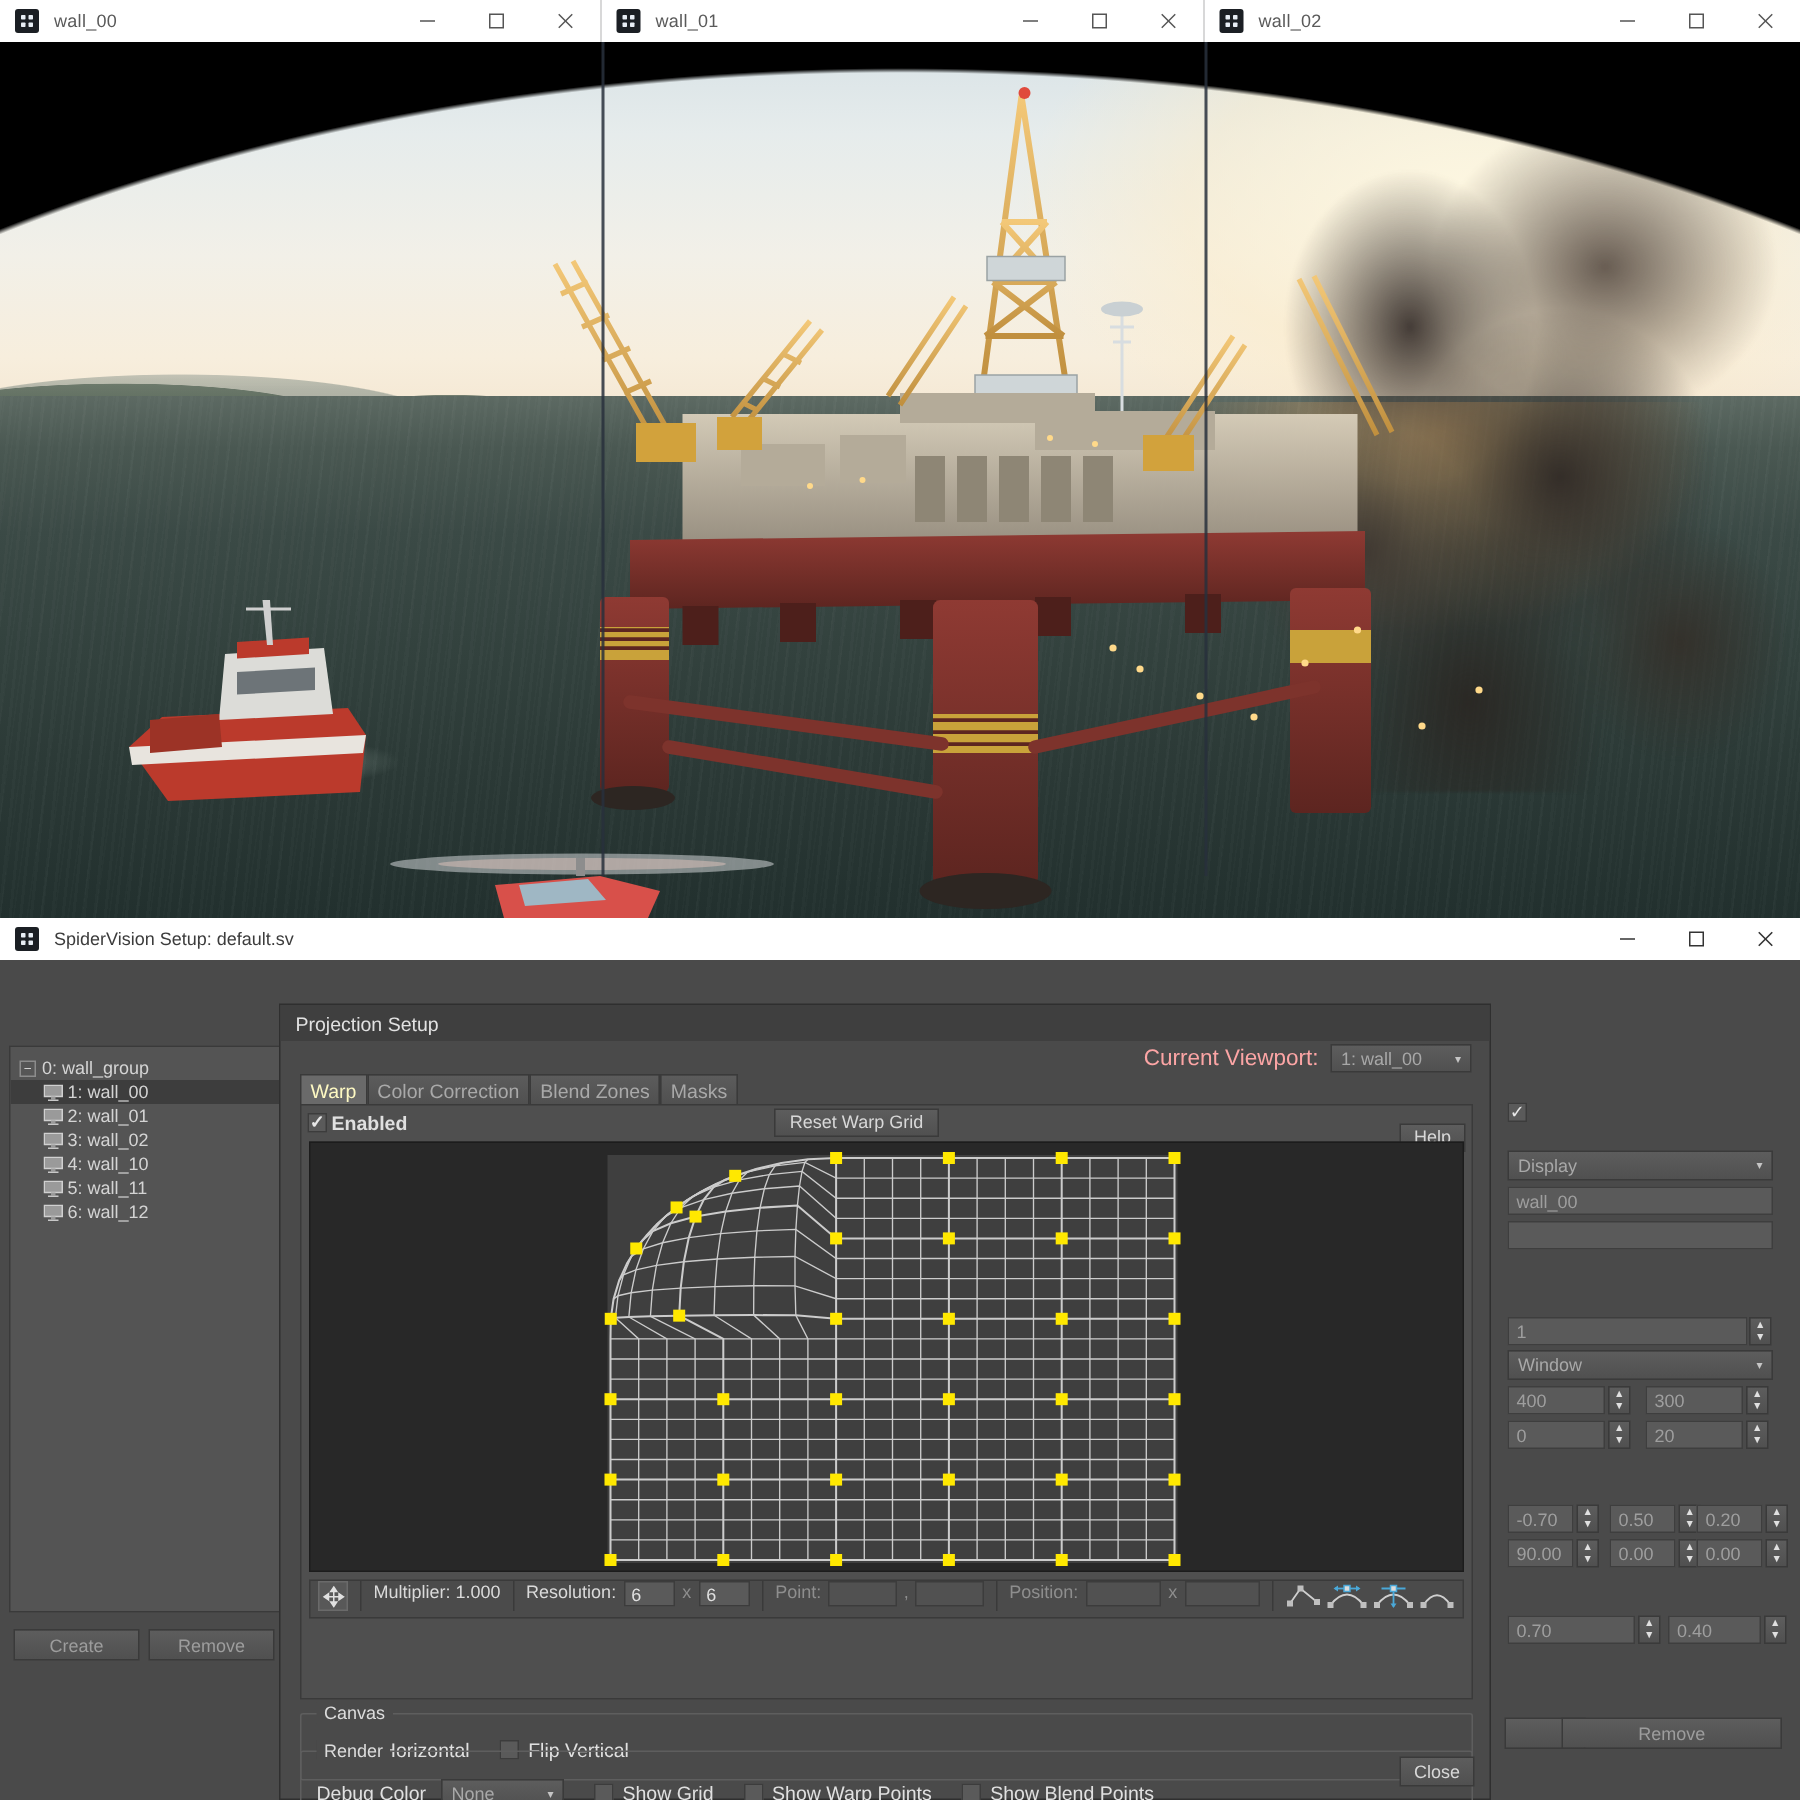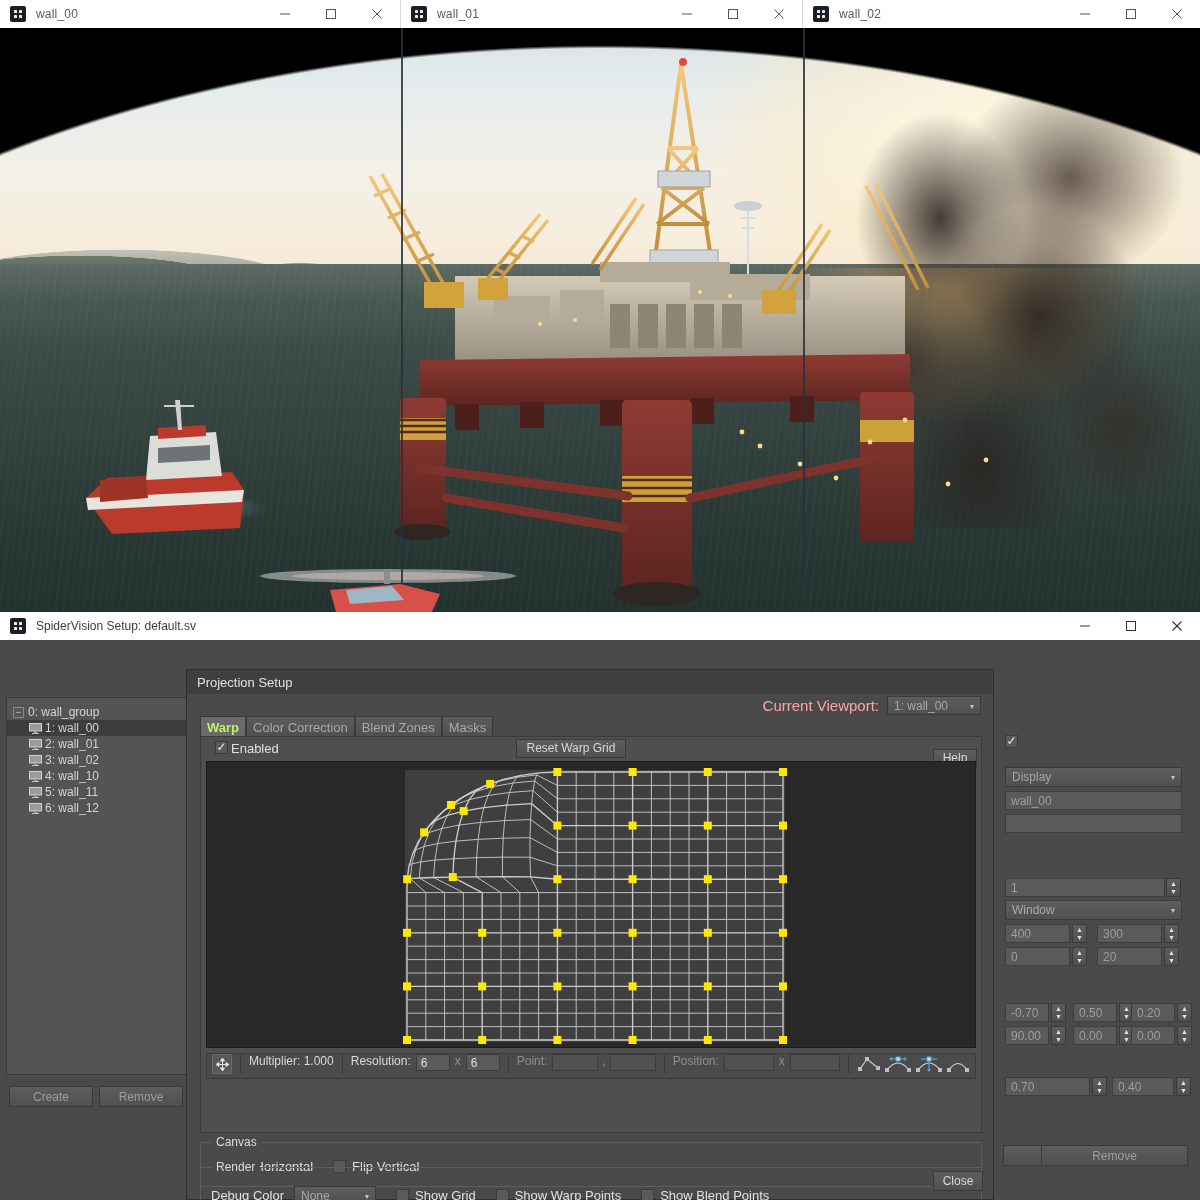--- a/index.html
+++ b/index.html
@@ -187,21 +187,21 @@
     position:absolute; right:12px; top:26px; display:flex; align-items:center; gap:8px;
   }
   .vp-select-row .lbl { font-size:15px; color:#fca5a5; }
 
   .tabs { position:absolute; left:13px; top:46px; display:flex; }
   .tab {
     font-size:13px; padding:3px 6px 4px 6px;
     background: linear-gradient(to bottom,#5c5c5c,#4e4e4e);
     border:1px solid #3a3a3a; border-bottom:none; color:#a9a9a9;
   }
-  .tab.active { background:#6a6a6a; color:#bef264;font-weight:bold; }
+  .tab.active { background:#6a6a6a; color:#fef9c3; }
 
   .tab-page {
     position:absolute; left:13px; top:66px; width:782px; height:397px;
     background:#4f4f4f; border:1px solid #3a3a3a;
   }
   .warp-toolbar-top { position:relative; height:22px; display:flex; align-items:center; }
   .warp-canvas {
     position:absolute; left:5px; top:24px; width:770px; height:287px;
     background:#282828; border:1px solid #1c1c1c; overflow:hidden;
   }
@@ -706,21 +706,21 @@
     <div class="tabs">
       <div class="tab active">Warp</div>
       <div class="tab">Color Correction</div>
       <div class="tab">Blend Zones</div>
       <div class="tab">Masks</div>
     </div>
 
     <div class="tab-page">
 
       <div class="warp-toolbar-top">
-        <div style="display:flex; margin-left:14px;">
+        <div style="display:flex; align-items:center; margin-left:4px;font-weight:bold;">
           <span class="chk checked"></span>
           <span class="lblw" style="margin-left:3px;">Enabled</span>
         </div>
         <div class="btn enabled" style="position:absolute; left:315px; width:110px; height:19px;">Reset Warp Grid</div>
         <div class="btn enabled" style="position:absolute; right:4px; width:44px; height:19px;margin-top:20px;">Help</div>
       </div>
 
       <div class="warp-canvas">
         <svg width="770" height="287" viewBox="0 0 770 287">
           <rect x="198" y="8" width="380" height="272" fill="#3f3f3f"></rect>

